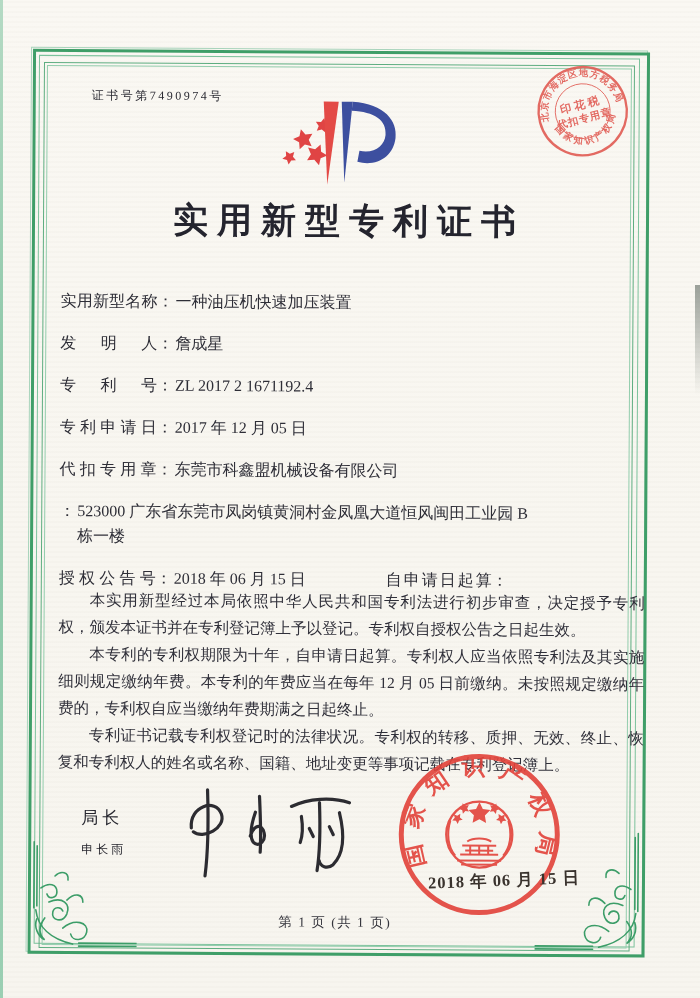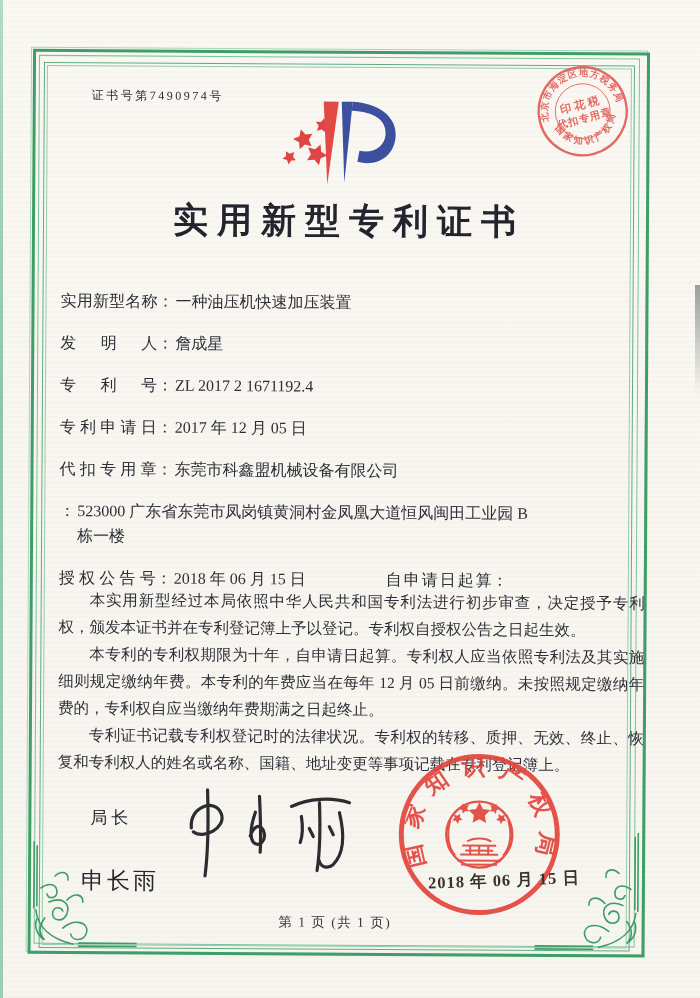--- a/index.html
+++ b/index.html
@@ -31,22 +31,22 @@
   .frow{display:flex;font-size:16px;line-height:25px;margin-bottom:17px;color:#2e2e37;}
   .flabel{width:97px;text-align:justify;text-align-last:justify;flex:none;}
   .fcolon{width:18px;flex:none;}
   .fvalue{flex:1;}
   .fvalue.addr{max-width:458px;}
   .fpair{display:flex;}
   .fpair .fvalue.dateval{width:212px;flex:none;}
   .flabel.w5{width:106px;}
   .paras{position:absolute;left:62px;top:586px;width:586px;}
   .paras p{margin:0;font-size:15.5px;line-height:27px;text-indent:2em;text-align:justify;color:#30303a;}
-  .issuer-title{position:absolute;left:95px;top:806px;font-size:17px;letter-spacing:4px;color:#26262e;}
-  .issuer-name{position:absolute;left:86px;top:841px;font-size:23px;letter-spacing:3px;color:#26262e;margin-top:24px;}
+  .issuer-title{position:absolute;left:86px;top:806px;font-size:17px;letter-spacing:4px;color:#26262e;}
+  .issuer-name{position:absolute;left:86px;top:841px;font-size:12px;letter-spacing:3px;color:#26262e;}
   .signature{position:absolute;left:168px;top:775px;}
   .seal{position:absolute;left:400px;top:748px;opacity:.9;}
   .seal-date{position:absolute;left:424px;top:867px;width:170px;text-align:center;
     font-size:16.5px;font-weight:600;letter-spacing:1px;color:#39322d;transform:rotate(-2.5deg);}
   .footer{position:absolute;left:20px;top:912px;width:640px;text-align:center;
     font-size:13.5px;letter-spacing:1.5px;color:#34343c;}
   .corner-orn{position:absolute;}
 </style>
 </head>
 <body>

